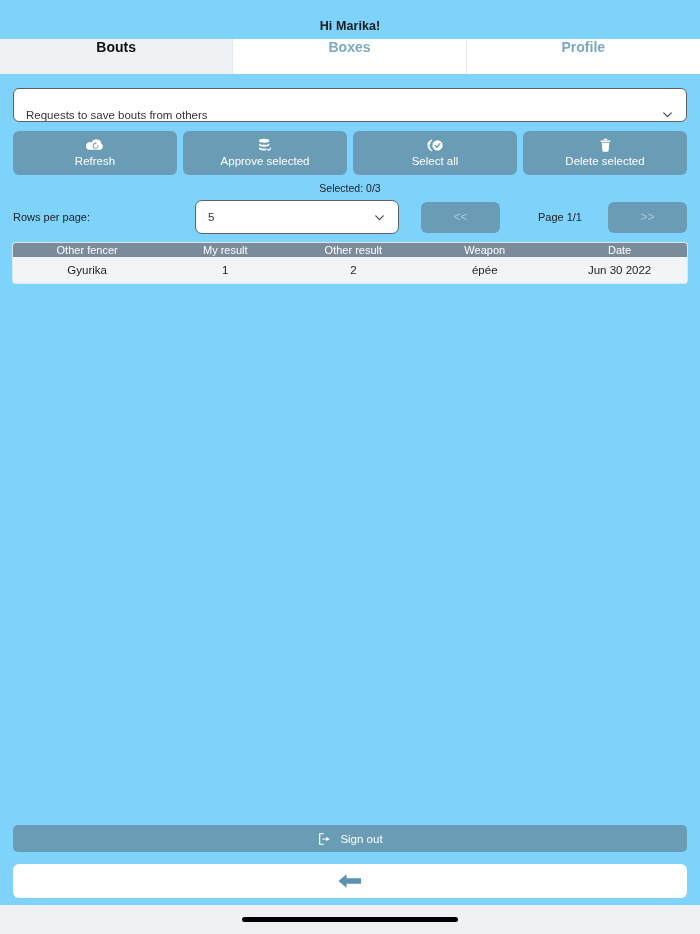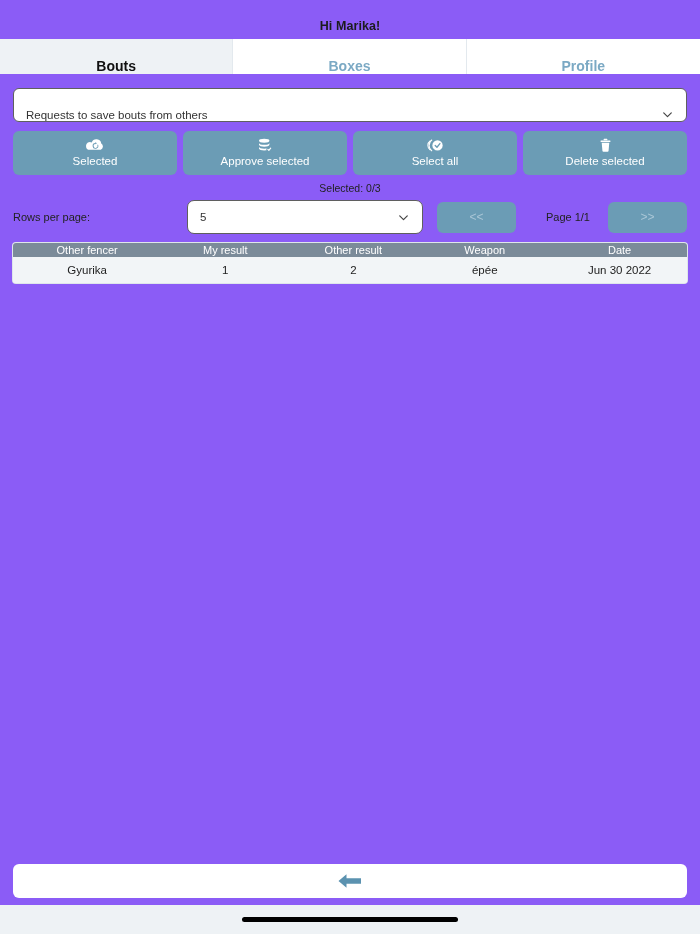--- a/index.html
+++ b/index.html
@@ -17,21 +17,21 @@
     color: #222;
     -webkit-font-smoothing: antialiased;
     position: relative;
   }
 
   .app {
     width: 700px;
     height: 934px;
     display: flex;
     flex-direction: column;
-    background: #8b5cf6;
+    background: #7dd3fc;
     position: relative;
   }
 
   
   .greeting {
     text-align: center;
     font-size: 12.5px;
     font-weight: bold;
     color: #1c1c1c;
     padding-top: 19px;
@@ -42,21 +42,21 @@
   
   .tabbar {
     display: flex;
     width: 100%;
     height: 35px;
     margin-bottom: 0;
   }
   .tab {
     flex: 1 1 33.333%;
     display: flex;
-    align-items: flex-end;
+    align-items: flex-start;
     justify-content: center;
     font-size: 14px;
     font-weight: bold;
     color: #7ba9c4;
     background: #ffffff;
     border-right: 1px solid #e3e9ee;
     cursor: pointer;
     user-select: none;
   }
   .tab:last-child { border-right: none; }
@@ -123,21 +123,21 @@
     font-size: 10.5px;
     color: #222;
     margin-top: 7px;
   }
 
   
   .pager {
     display: flex;
     align-items: center;
     margin: 6px 13px 0 13px;
-    gap: 4px;
+    gap: 12px;
   }
   .rpp-label {
     font-size: 11px;
     color: #222;
     width: 170px;
     flex: none;
   }
   .rpp-select {
     flex: 1 1 auto;
     height: 34px;
@@ -281,21 +281,21 @@
   <div class="actions">
 
     <button class="act-btn">
       <svg width="19" height="15" viewBox="0 0 24 19">
         <path fill="#ffffff" d="M19.3 7.1A6.3 6.3 0 0 0 7.2 5.6 4.9 4.9 0 0 0 0 10a4.9 4.9 0 0 0 4.9 4.9h13.8A4.4 4.4 0 0 0 19.3 7.1z"></path>
         <g transform="translate(12,10)">
           <path fill="#6b9cb5" d="M0-3.6A3.6 3.6 0 1 0 3.3-1.3L2.1-1.3A2.4 2.4 0 1 1 0-2.4z"></path>
           <polygon fill="#6b9cb5" points="-0.4,-4.5 2.0,-3.3 -0.4,-2.1"></polygon>
         </g>
       </svg>
-      <span class="act-label">Selected</span>
+      <span class="act-label">Refresh</span>
     </button>
 
     <button class="act-btn">
       <svg width="18" height="15" viewBox="0 0 22 19">
         <ellipse cx="10" cy="3.6" rx="6.6" ry="2.5" fill="#ffffff"></ellipse>
         <path fill="#ffffff" d="M3.4 6.2c0 1.4 3 2.5 6.6 2.5s6.6-1.1 6.6-2.5v2.3c0 1.4-3 2.5-6.6 2.5S3.4 9.9 3.4 8.5z"></path>
         <path fill="#ffffff" d="M3.4 11c0 1.4 3 2.5 6.6 2.5s6.6-1.1 6.6-2.5v2.2c0 1.4-3 2.5-6.6 2.5S3.4 14.6 3.4 13.2z"></path>
         <circle cx="16.4" cy="14.3" r="3.6" fill="#6b9cb5"></circle>
         <polyline points="14.6,14.4 15.9,15.7 18.2,12.9" fill="none" stroke="#ffffff" stroke-width="1.5" stroke-linecap="round" stroke-linejoin="round"></polyline>
       </svg>
@@ -358,20 +358,28 @@
           <td>2</td>
           <td>épée</td>
           <td>Jun 30 2022</td>
         </tr>
       </tbody>
     </table>
   </div>
 
   <div class="spacer"></div>
 
+  <button class="signout">
+    <svg width="14" height="14" viewBox="0 0 18 18">
+      <path d="M8.2 2.2H3.4v13.6h4.8" fill="none" stroke="#ffffff" stroke-width="1.5" stroke-linecap="round" stroke-linejoin="round"></path>
+      <line x1="7.6" y1="9" x2="15.4" y2="9" stroke="#ffffff" stroke-width="1.5" stroke-linecap="round"></line>
+      <polygon points="15.8,9 11.8,6.2 11.8,11.8" fill="#ffffff"></polygon>
+    </svg>
+    <span>Sign out</span>
+  </button>
 
   <div class="backbar">
     <svg width="26" height="20" viewBox="0 0 26 20">
       <polygon points="1.5,10 9.5,3.2 9.5,7.2 24,7.2 24,12.8 9.5,12.8 9.5,16.8" fill="#5b92b0"></polygon>
     </svg>
   </div>
 
   <div class="home-area">
     <div class="home-indicator"></div>
   </div>

